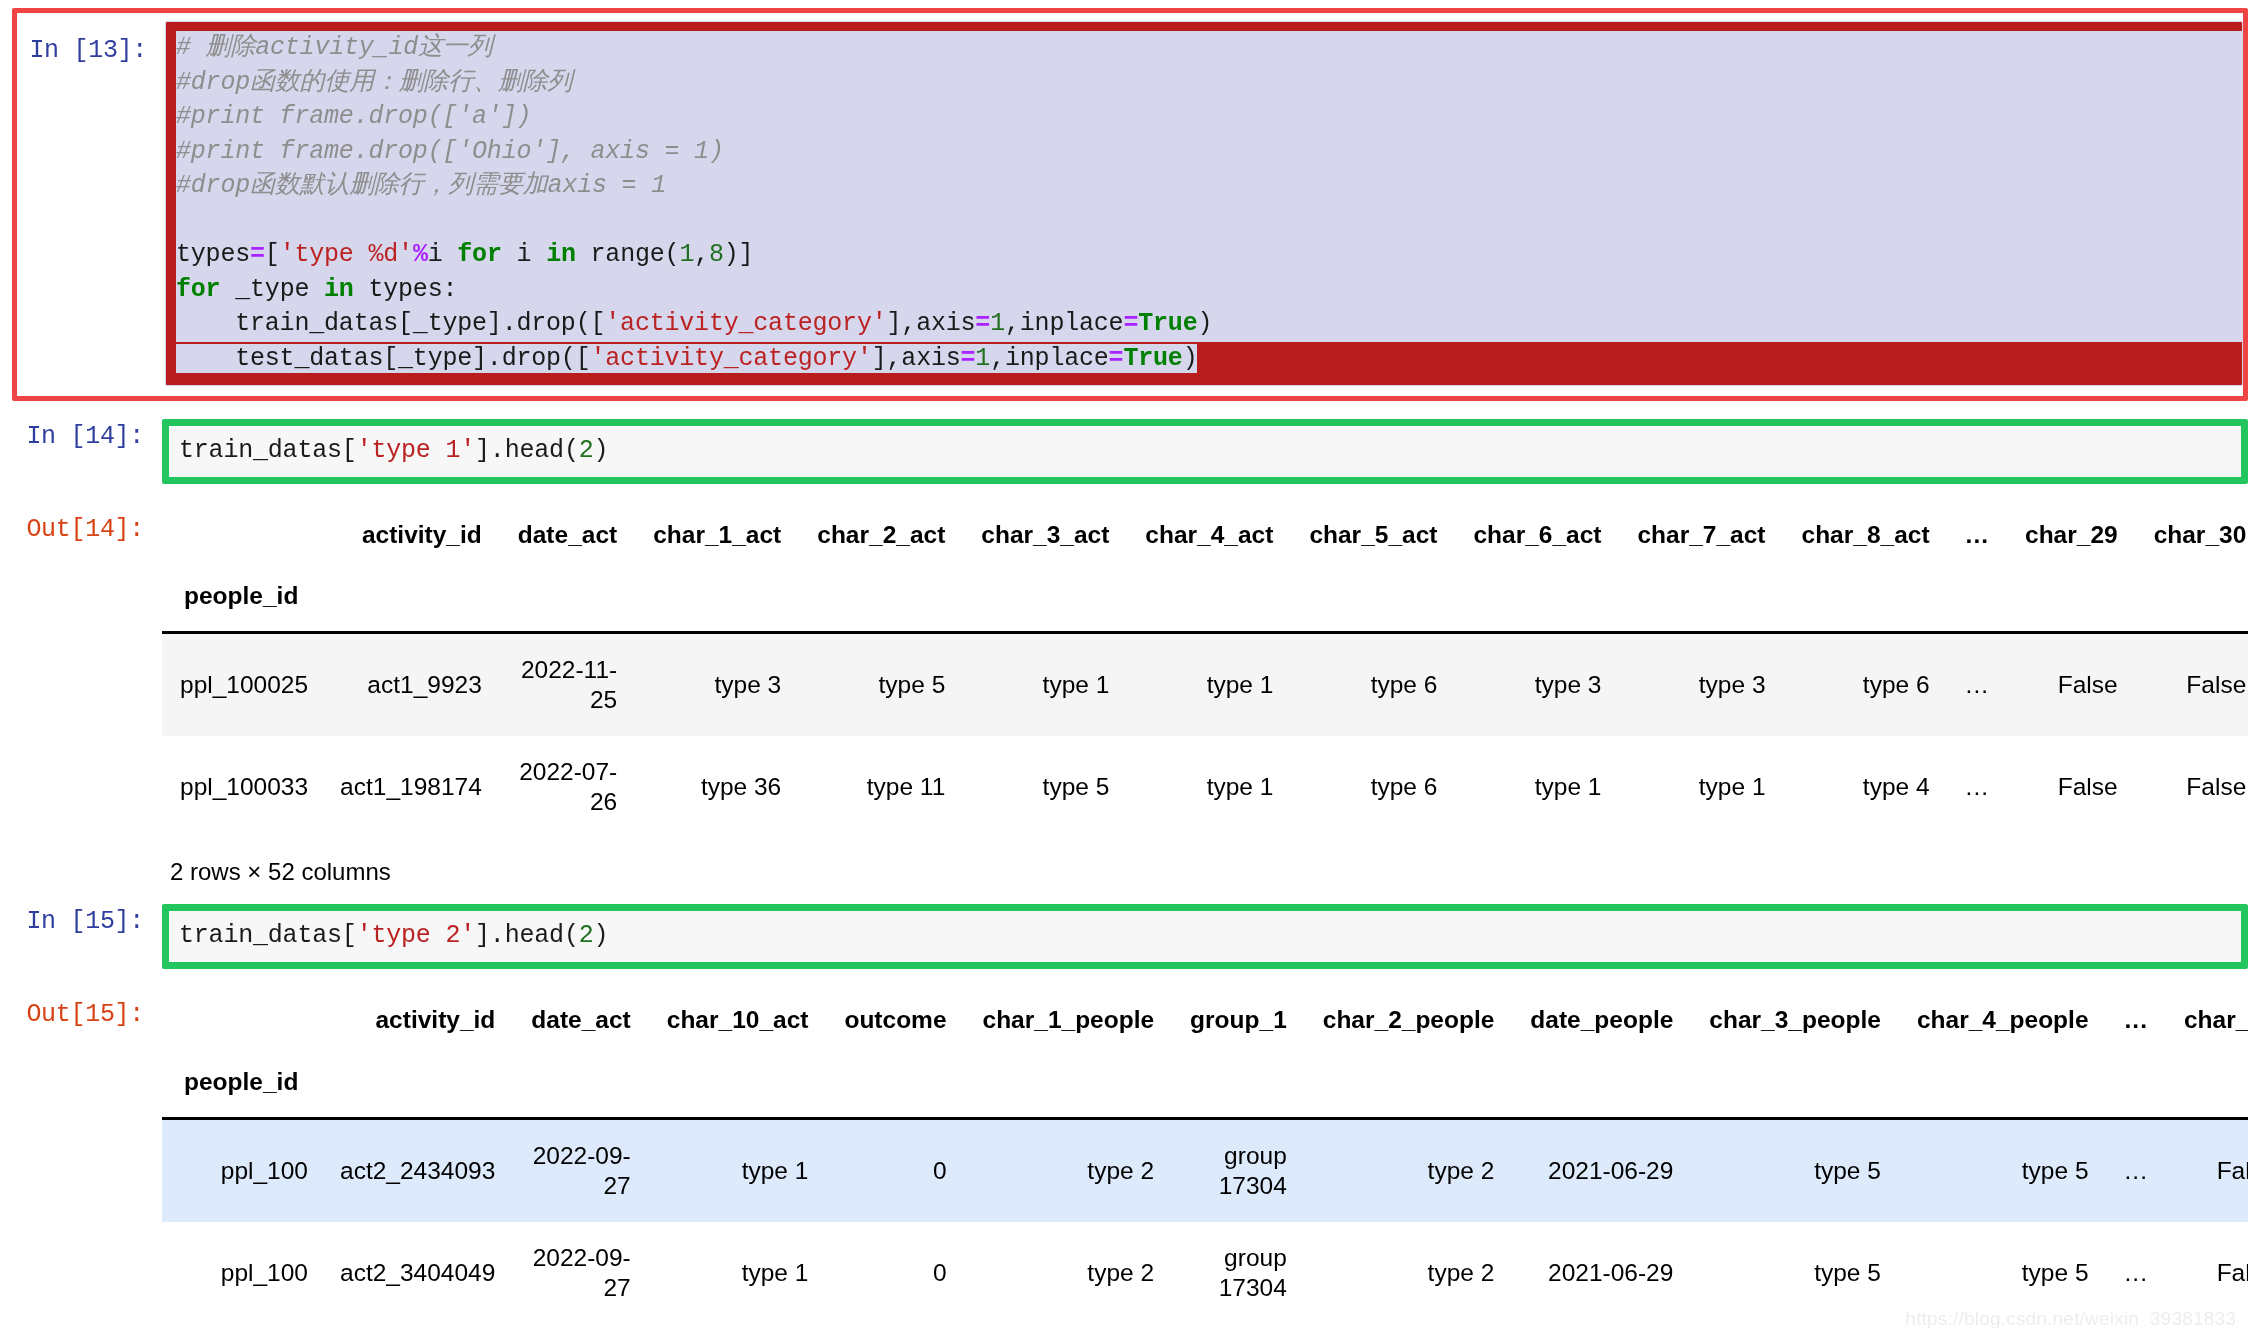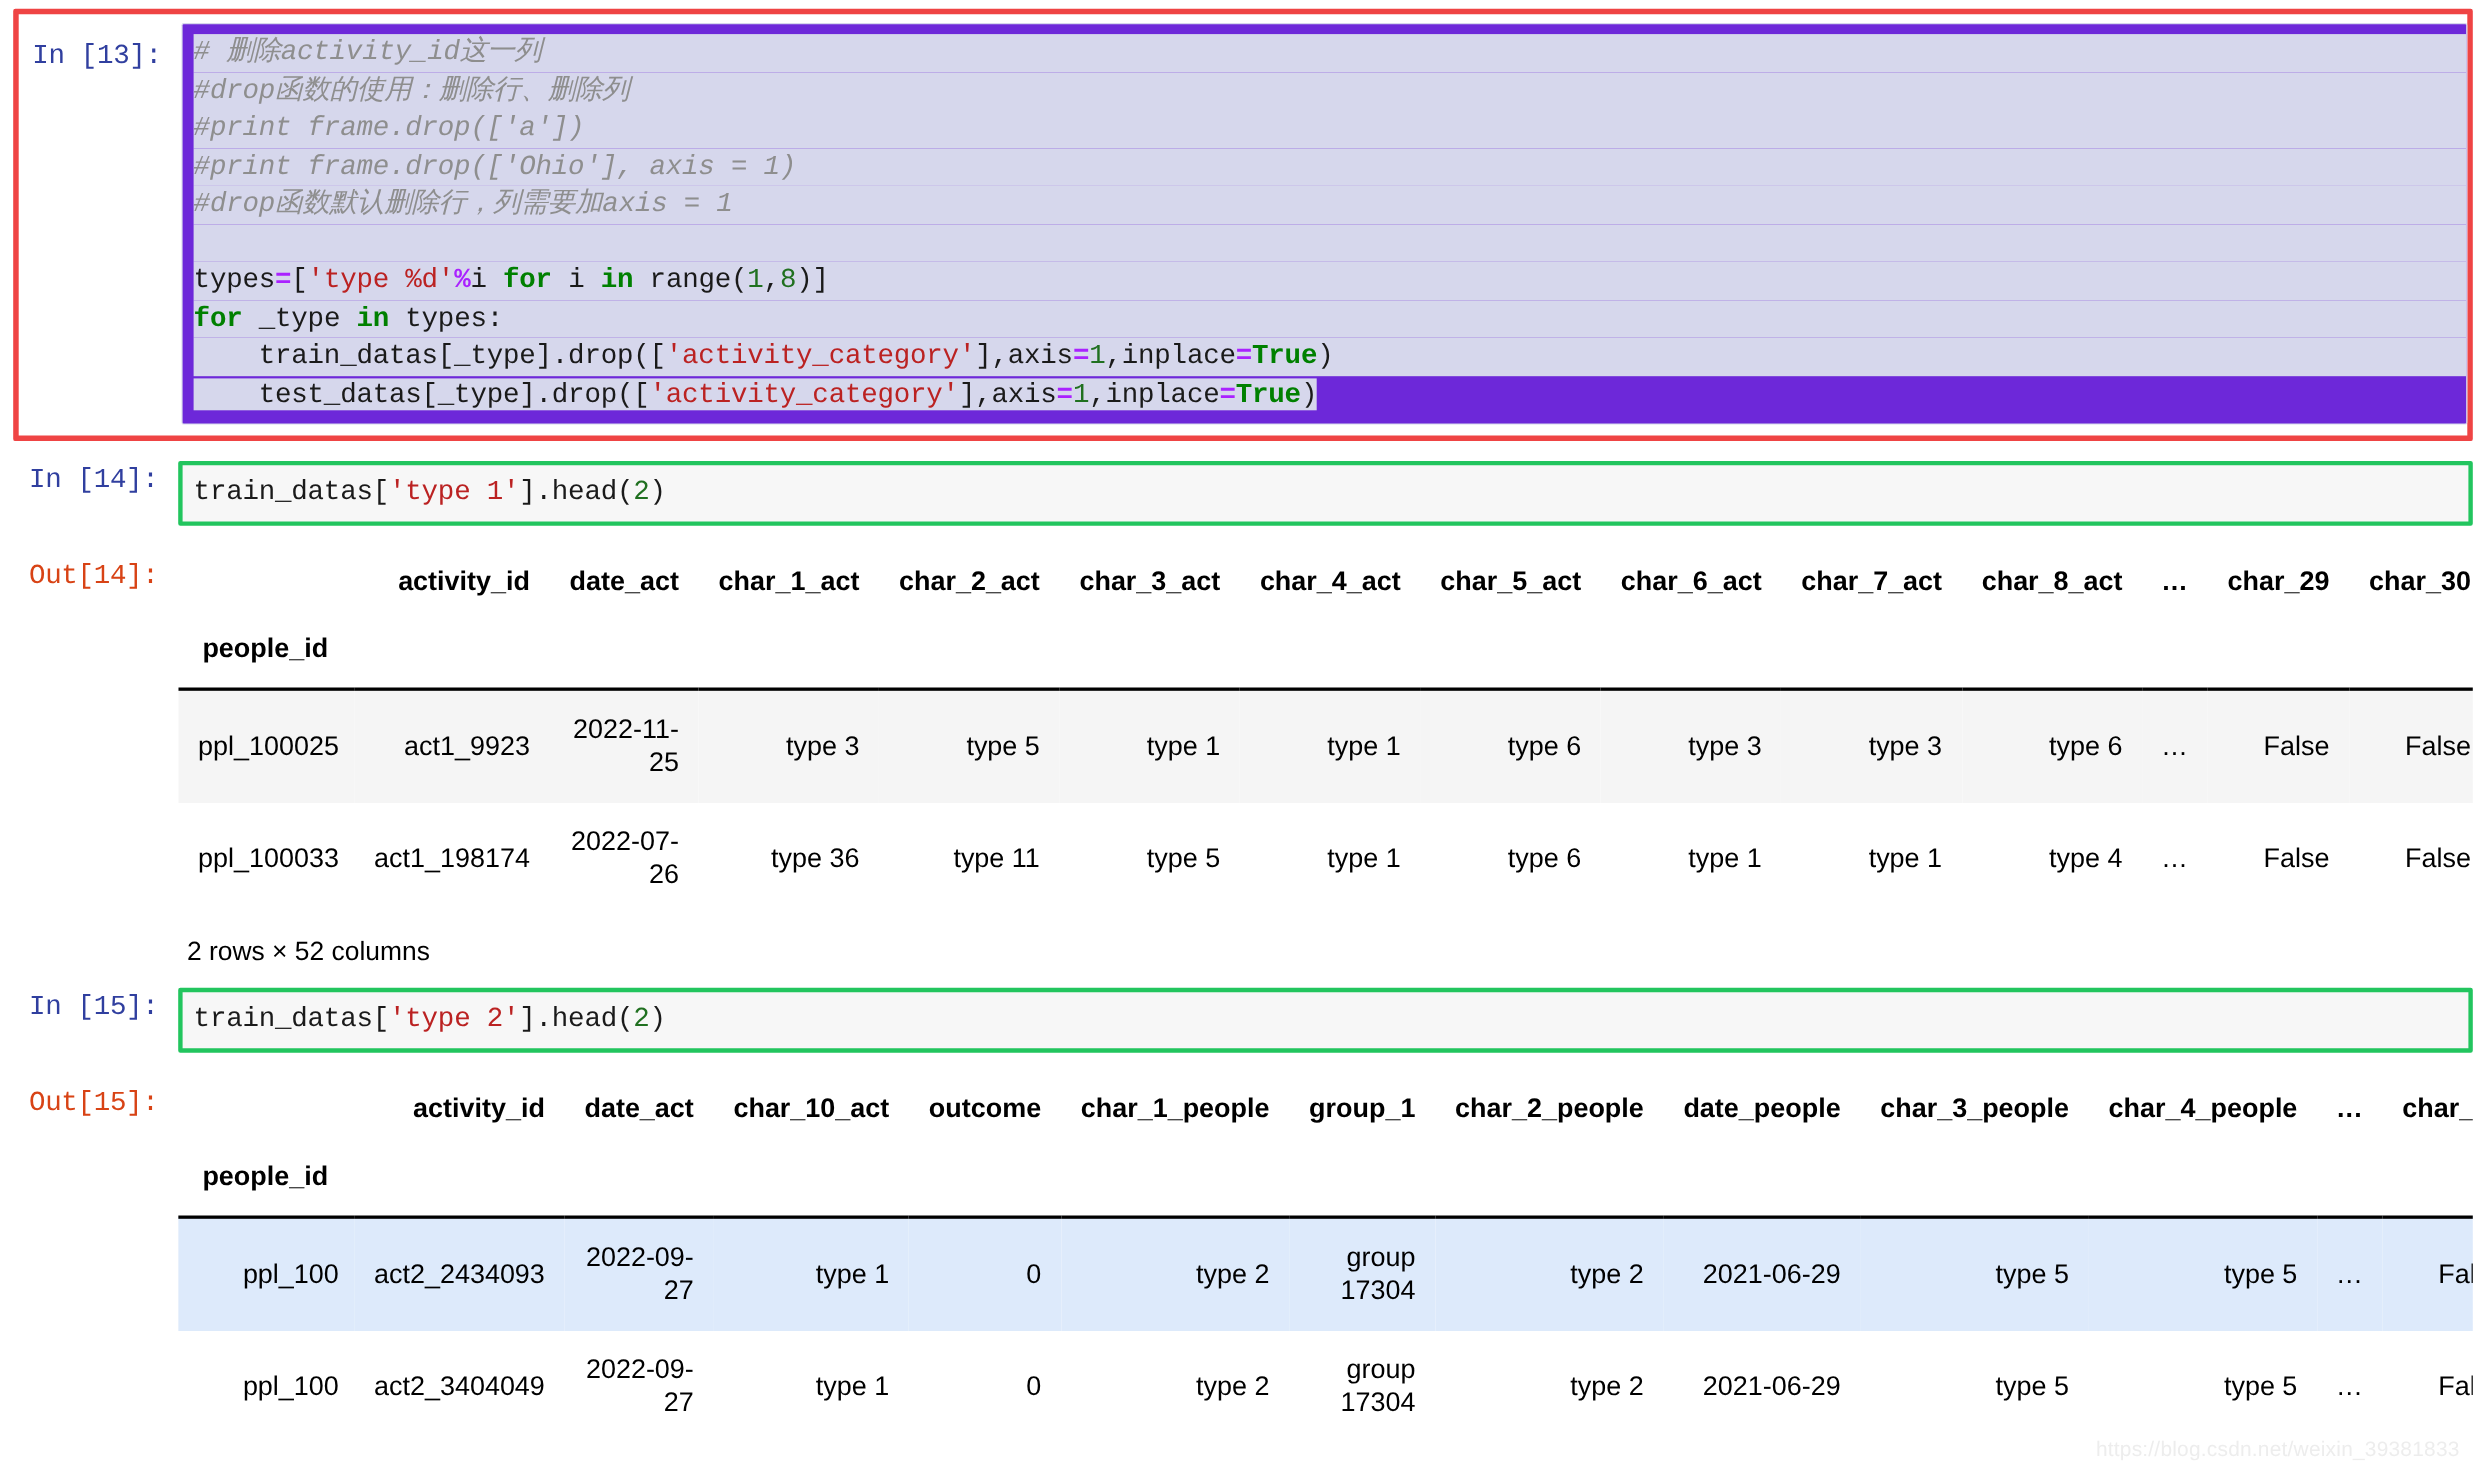--- a/index.html
+++ b/index.html
@@ -64,21 +64,21 @@
   .code-area {
     flex: 1 1 auto;
     background: #f7f7f7;
     border: 1px solid #cfcfcf;
     border-radius: 2px;
     overflow: hidden;
     position: relative;
     margin-right: 0;
   }
   .code-area.highlighted {
-    background: #6d28d9;
+    background: #b91c1c;
     border-color: #d6d7ec;
   }
 
   pre.code {
     margin: 0;
     padding: 9px 0 9px 10px;
     font-family: "Liberation Mono", monospace;
     font-size: 25px;
     line-height: 1.38;
     white-space: pre;
@@ -98,21 +98,21 @@
   .t-plain { color: #1a1a1a; }
 
   
   .cell-plain {
     margin: 18px 12px 0 12px;
     width: 2236px;
     box-sizing: border-box;
   }
   .cell-plain .code-area {
     background: #f7f7f7;
-    border: 4px solid #22c55e;
+    border: 7px solid #22c55e;
   }
   .cell-plain pre.code { padding: 8px 0 8px 10px; }
 
   
   .out-block {
     display: flex;
     align-items: flex-start;
     margin: 28px 12px 0 12px;
     width: 2236px;
     box-sizing: border-box;

